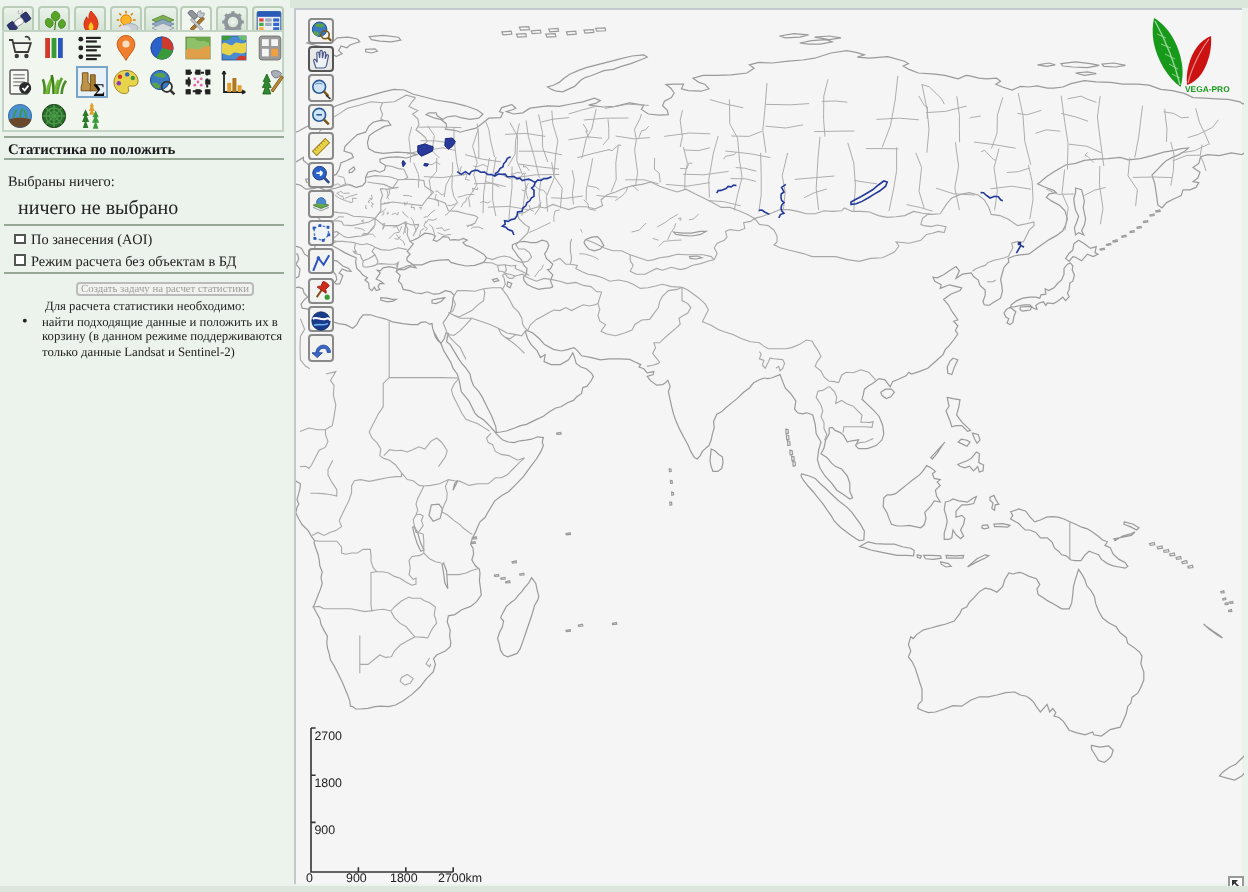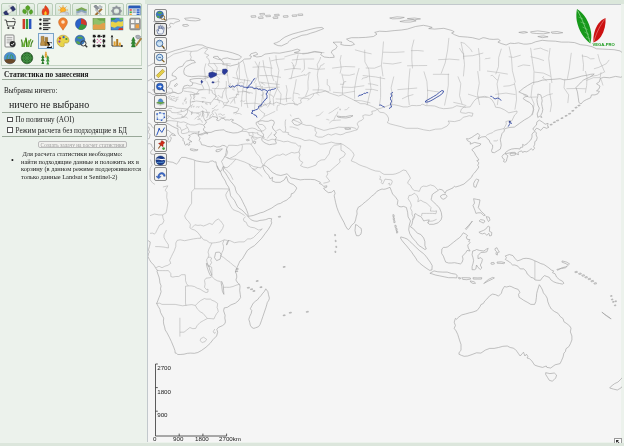--- a/index.html
+++ b/index.html
@@ -297,29 +297,29 @@
   </div>
 <div class="cell" style="left:37.5px;top:49.8px">
     <svg width="14" height="14" viewBox="0 0 14 14">
       <path d="M3.4 13 L4.4 10 L3 10 L4.2 7 L3.2 7 L4.8 3.6 L6.4 7 L5.4 7 L6.6 10 L5.2 10 L6.2 13Z" fill="#2a7a2a"></path>
       <path d="M8.4 13.4 L9.4 10.4 L8 10.4 L9.2 7.6 L8.2 7.6 L9.8 4.2 L11.4 7.6 L10.4 7.6 L11.6 10.4 L10.2 10.4 L11.2 13.4Z" fill="#3a9a3a"></path>
       <path d="M6.6 6.4 L7.3 4.5 L6.4 4.5 L7.4 2.3 L6.7 2.3 L7.9 0.3 L9.1 2.3 L8.4 2.3 L9.4 4.5 L8.5 4.5 L9.2 6.4Z" fill="#e0a030"></path>
     </svg>
   </div>
 <div style="position:absolute;left:0;top:0;width:145px;height:446px;font-family:'Liberation Serif',serif">
 <div style="position:absolute;left:2px;top:67.5px;width:140px;border-top:1px solid #98a898"></div>
-<div style="position:absolute;left:4px;top:70px;font-size:7.4px;font-weight:bold;color:#1a1a1a">Статистика по занесения</div>
+<div style="position:absolute;left:4px;top:70px;font-size:7.4px;font-weight:bold;color:#1a1a1a">Статистика по положить</div>
 <div style="position:absolute;left:2px;top:78.5px;width:140px;border-top:1px solid #98a898"></div>
 <div style="position:absolute;left:4px;top:86.5px;font-size:7.2px;color:#222">Выбраны ничего:</div>
 <div style="position:absolute;left:9px;top:99px;font-size:10px;color:#222">ничего не выбрано</div>
 <div style="position:absolute;left:2px;top:111.5px;width:140px;border-top:1px solid #98a898"></div>
 <div style="position:absolute;left:7px;top:116.5px;width:5.5px;height:5.5px;border:1px solid #555;background:#fff"></div>
-<div style="position:absolute;left:15.5px;top:116px;font-size:7.2px;color:#222">По полигону (AOI)</div>
+<div style="position:absolute;left:15.5px;top:116px;font-size:7.2px;color:#222">По занесения (AOI)</div>
 <div style="position:absolute;left:7px;top:127px;width:5.5px;height:5.5px;border:1px solid #555;background:#fff"></div>
-<div style="position:absolute;left:15.5px;top:126.5px;font-size:7.2px;color:#222">Режим расчета без подходящие в БД</div>
+<div style="position:absolute;left:15.5px;top:126.5px;font-size:7.2px;color:#222">Режим расчета без объектам в БД</div>
 <div style="position:absolute;left:2px;top:135.5px;width:140px;border-top:1px solid #98a898"></div>
 <div style="position:absolute;left:38px;top:140.5px;width:89px;height:7.5px;border:1px solid #bbb;border-radius:2px;background:#f1f1ee;color:#9d9d9d;font-size:5.4px;text-align:center;line-height:6.8px;white-space:nowrap;overflow:hidden">Создать задачу на расчет статистики</div>
 <div style="position:absolute;left:0;top:149.5px;width:145px;text-align:center;font-size:6.4px;color:#222">Для расчета статистики необходимо:</div>
 <div style="position:absolute;left:11px;top:156px;font-size:8px;color:#222">•</div>
 <div style="position:absolute;left:21px;top:157.5px;width:124px;font-size:6.4px;line-height:7.9px;color:#222">найти подходящие данные и положить их в корзину (в данном режиме поддерживаются только данные Landsat и Sentinel-2)</div>
 </div>
 <div class="map">
 <svg width="474" height="440" viewBox="0 0 474 440" style="position:absolute;left:0;top:0">
 <path d="M-3.3 86.3 L2 87.5 L4.9 89.6 L8.4 89.3 L11.3 88.7 L14.9 90.2 L20.1 89 L26 87.2 L30.1 88.7 L33.3 87.8 L34.8 86 L34.8 83.7 L36 81.1 L39.5 80.2 L41.9 81.1 L44.2 80.2 L44.8 77.8 L42.1 76.1 L41.9 74.6 L46 73.7 L51 73.4 L55.4 74 L60.6 72.3 L56.8 71.4 L50.4 71.1 L43.6 71.7 L39.5 71.1 L36.3 69.3 L35.7 66.4 L36.6 62.9 L38.9 61.1 L44.2 58.2 L47.4 57.6 L46 55.5 L42.1 55.2 L38.6 56.1 L36.3 58.2 L34.8 61.1 L30.7 62.3 L27.5 65.2 L24.5 68.2 L24 70.5 L27.8 71.7 L28.7 73.7 L24.8 75.5 L22.5 76.4 L21.6 79.6 L20.1 82.2 L15.7 84 L11 85.8 L10.2 83.4 L7.8 79.9 L6.1 77.2 L3.7 75.2 L3.7 73.7 L-1.9 77.2 L-7.7 77.5 L-11 73.7 L-12.1 68.7 L-9.8 65.5 L-4.8 62.9 L1.4 60.5 L6.6 57.6 L10.2 54.1 L14.3 51.1 L20.1 47.9 L27.5 45.3 L35.7 43.2 L43.6 40.9 L48.9 39.7 L54.2 40 L58.3 42 L64.2 43.5 L70 45 L78.8 46.4 L84.7 47.9 L90.6 50 L93.5 52 L91.4 54.1 L87 54.7 L82.3 53.8 L79.4 52.9 L75.3 53.5 L73.5 54.7 L70.6 52.9 L70 51.4 L66.5 51.4 L65 52.3 L69.4 54.1 L72.4 54.7 L75 56.7 L75.3 58.5 L74.7 59.6 L77.7 59.9 L80.6 60.5 L82.1 61.1 L84.1 60.5 L90 59.1 L92 57.6 L96.4 54.1 L102.3 53.8 L103.5 51.4 L101.7 50.8 L102.9 48.8 L107.9 47.3 L109.9 49.1 L107.9 50 L105.2 50.8 L108.8 52 L113.4 51.4 L117 49.1 L125.8 47.9 L131.6 48.2 L137.5 47 L143.4 45.9 L149.2 44.1 L152.2 45.3 L149.8 46.7 L146.3 47.6 L153.6 48.5 L159.5 48.2 L166.8 46.4 L173.9 47.6 L172.7 49.7 L176.2 52 L181.5 52.6 L186.2 52.3 L185.6 50 L183.3 47.9 L184.2 45.6 L187.7 43.8 L189.1 41.5 L187.4 39.1 L185 37.3 L188.8 37.1 L193.8 37.1 L192.7 39.4 L196.2 40.3 L202.6 40.6 L206.5 39.4 L204.4 37.1 L201.5 36.2 L198.5 34.1 L203.5 32.7 L210.3 32.7 L217.6 32.4 L225.5 31.5 L229 29.1 L226.7 27.4 L231.4 26.2 L238.1 26.5 L246.1 25.6 L253.4 25 L259.3 24.1 L267.5 21.5 L275.4 20.3 L280.1 21.2 L284.2 22.4 L280.7 23.6 L286.6 24.1 L295.9 23.3 L304.2 25.6 L306.2 26.8 L303.6 28 L306.5 29.7 L311.2 31.5 L319.4 32.1 L324.4 32.7 L331.1 34.4 L335 32.7 L337 32.9 L341.4 34.1 L345.2 34.4 L350.2 34.1 L352.3 35.6 L349.9 37.1 L353.2 38.5 L358.1 40 L362.2 38.2 L366.4 38.5 L370.5 37.9 L375.7 39.1 L379 39.1 L383.4 38.5 L387.5 36.8 L394.2 35.3 L400.1 35.9 L407.4 36.2 L413.3 37.1 L420.6 37.1 L426.5 37.6 L432.4 39.7 L438.2 40.3 L444.1 41.7 L448.5 43.8 L454.4 44.1 L460.2 44.4 L466.1 44.7 L472 45.9 L473.4 47 L477.8 44.7 L486.7 43.2 L495.5 44.7 L501.3 46.1 M498.4 65.2 L492.5 64.6 L486.7 66.4 L483.7 67.3 L481.4 68.4 L474.9 71.1 L472.9 72.3 L467.6 71.4 L461.7 72.8 L455.8 72.3 L452.3 73.4 L451.4 76.7 L448.5 78.7 L452 81.1 L450.9 84 L448.5 85.8 L451.4 86.3 L450 88.7 L447 89.9 L443.5 89.9 L442.6 92.8 L438.5 94.6 L435.3 96.3 L433 99 L430.9 97.5 L430.3 92.8 L429.4 86.9 L428 82.5 L430.9 79.6 L433.3 77 L435.3 75.2 L438.2 73.7 L441.5 72.3 L444.1 70.8 L446.2 69 L442.6 69.3 L439.1 70.2 L433.8 71.1 L428 72.8 L422.1 74.3 L416.2 74.9 L412.1 73.7 L406 74.3 L400.1 74.6 L394.2 75.2 L389.8 76.7 L384.8 77.5 L379.6 80.5 L375.2 83.4 L372.2 86 L370.8 86.9 L374 88.4 L378.7 90.2 L380.1 91.3 L376.6 91.9 L375.2 93.7 L378.1 95.7 L381.6 97.5 L384.5 100.4 L385.7 104.5 L384.8 107.5 L383.4 110.4 L380.4 112.7 L376.6 114.8 L371.6 118.3 L366.4 122.1 L362 122.4 L359 123 L356.1 124.2 L356.4 126 L354 128.6 L353.2 131.5 L352.3 134.8 L352.9 137.7 L353.2 140.6 L352.3 144.1 L349.3 145.9 L346.4 147.7 L344.1 147.4 L343.5 145.6 L344.6 142.7 L344.6 140 L342 137.7 L341.1 135 L338.8 133.3 L337.6 131.5 L333.2 132.1 L330 134.2 L331.7 130.4 L330 128.3 L326.7 130.4 L323.8 132.4 L320.6 133.9 L318.5 133.6 L319.4 135.6 L322.6 137.4 L322.1 139.2 L326.7 137.4 L330.3 138.3 L332.9 138.9 L332 140.3 L327.3 142.1 L323.8 144.7 L326.2 147.4 L327.9 150.6 L330 153.5 L330.9 155 L328.8 155.6 L330.9 157.9 L329.7 160.3 L330.9 162 L328.8 165 L326.5 167.9 L324.7 169.7 L323.5 172.3 L320 175.5 L315.9 179.1 L311.5 180.8 L307.7 182 L306.5 181.1 L305 182.9 L301.2 184.6 L298.3 185.8 L297.1 188.4 L295.6 186.4 L294.5 184.9 L291.5 184.3 L288.3 186.7 L286.3 187.9 L284.2 189.6 L283.6 192.6 L283 194.6 L285.7 197.2 L288.6 199.9 L291.5 203.1 L293.3 207.5 L293.9 211.9 L293 214.9 L290.1 217.8 L285.7 219.3 L281.3 219.3 L279.8 217.8 L281.3 214.9 L277.7 215.4 L275.7 216 L273.9 212.8 L272.2 211.3 L269.5 210.2 L268.1 208.7 L266.6 209 L266.6 211.9 L264.8 215.1 L264 219 L262.5 221.9 L265.4 223.7 L267.8 226.6 L269.8 228.3 L272.8 229.5 L275.7 233 L276.9 236.6 L276.9 240.7 L278.3 243.9 L276.9 244.5 L273.9 242.4 L270.4 240.1 L267.8 236.6 L264.5 233 L261.9 228.9 L260.7 224.8 L261.3 220.1 L262.5 216 L260.1 211.9 L259.6 207.2 L258.4 202.5 L255.5 201.4 L253.1 201.9 L250.8 201.4 L249.3 199.6 L249.9 195.5 L247.5 192 L244.6 189 L243.7 186.7 L242 182.3 L239 183.5 L237.6 184 L235.8 184.3 L234 184 L231.7 184.9 L228.8 186.4 L226.7 189 L223.8 191.1 L220.5 194.3 L217.6 196.7 L214.7 199 L212.9 200.8 L210.3 202.2 L208.8 205.8 L209.1 209 L208.2 211.9 L207.6 214.9 L206.5 217.8 L205.3 218.7 L203.2 220.7 L202.1 222.8 L200.6 224.5 L199.1 223.7 L197.4 220.7 L195.9 217.2 L194.1 214 L192.1 210.2 L190.3 206.3 L188.8 202.2 L187.7 197.8 L186.8 193.7 L186.2 190.8 L187.1 188.2 L185.9 185.2 L184.7 186.4 L183.3 187.3 L180.3 187.6 L177.1 185.2 L175.6 183.2 L178.6 182.3 L178.9 180.8 L175.6 181.4 L173.9 179.4 L171.5 178.5 L172.4 177.3 L169.8 176.1 L166.8 174.7 L162.4 174.4 L156.6 174.4 L152.2 174.9 L147.8 173.8 L142.8 172.9 L140.7 170.3 L139 168.8 L136 169.7 L132.8 170.5 L128.7 169.7 L124.3 167.3 L121.7 164.4 L118.4 161.5 L115.8 160.3 L114.6 160.6 L115.8 164.4 L117.6 167.3 L120.5 170.3 L122.2 173.8 L124.6 172.3 L124 175.8 L127.5 177.3 L132.2 177.3 L136.3 174.9 L138.4 171.4 L139.3 173.8 L140.1 176.7 L142.5 178.5 L145.1 179.4 L147.8 181.7 L148.7 183.2 L147.5 185.5 L145.4 188.2 L143.4 188.7 L142.8 191.7 L140.4 193.4 L138.7 195.2 L135.7 196.4 L132.5 198.4 L129.9 199 L126.9 200.8 L123.7 203.1 L119.3 205.2 L115.2 207.2 L112.3 207.8 L109.3 209 L105.2 210.5 L102.3 211 L100.2 211.3 L99.9 208.4 L98.8 205.5 L97.6 202.5 L96.1 199.6 L94.7 196.7 L93.2 193.7 L91.4 190.8 L88.8 187.9 L87.6 184.9 L87 182 L85 179.1 L82.9 176.7 L81.5 174.7 L79.7 171.7 L77.1 167.3 L75.3 165.9 L75.6 163.8 L76.2 161.7 L75 161.5 L74.1 164.4 L72.7 166.4 L71.2 165.6 L69.7 163.5 L68.8 160.6 L68.3 159.1 L68 156.8 L66.8 157.1 L64.7 155.9 L62.4 156.2 L60.9 157.3 L57.7 157.3 L53.3 156.8 L48.3 155.9 L44.5 154.4 L40.7 153.5 L37.2 152.4 L33.6 152.4 L31.9 154.4 L30.4 157.3 L28.4 159.1 L24.8 157.3 L21.3 156.8 L18.4 155.9 L17.8 153.5 L15.4 152.7 L11.9 151.8 L7.8 151.2 L5.5 149.4 L3.1 149.1 L2.5 147.1 L4.3 144.7 L5.8 143.6 L4 141.5 L3.4 139.4 L1.4 138.6 L-1.9 139.2 M73.5 156.5 L75.6 153.5 L77.4 150.6 L78.2 147.4 L78.5 144.1 L79.1 142.7 L77.4 140.9 L74.7 140.3 L71.8 141.8 L68.8 142.1 L65.6 140.9 L62.7 141.8 L59.8 141.5 L56.8 140.3 L53.6 139.7 L52.7 137.1 L51.2 135.6 L52.1 132.7 L50.1 130.9 L51.2 129.8 L54.2 129.8 L57.1 128.3 L60 128.9 L58.6 127.4 L63 127.4 L67.1 125.7 L71.8 125.1 L76.2 124.8 L77.4 126.2 L80.6 127.1 L85 128 L89.4 127.7 L93.8 126.2 L95.3 123.9 L93.8 122.1 L90.9 120.4 L87.9 118.6 L85 117.7 L83.5 116.3 L85.6 115.1 L83.5 114.2 L81.5 115.1 L79.1 114.8 L77.1 115.1 L76.2 113.6 L73.5 113.3 L71.8 114.8 L70.3 115.7 L68.6 115.1 L69.7 113 L67.4 111.9 L64.4 111.6 L62.4 113 L60.6 114.2 L58.6 115.1 L57.1 115.7 L58.6 116.9 L57.1 118.9 L55.6 120.7 L57.1 122.1 L55.4 123.9 L55.6 125.4 L58.6 127.4 L55.6 128 L54.2 128.6 L51.2 129.5 L49.2 128.9 L46.6 128.3 L43.6 128.9 L42.1 130.4 L40.7 130.1 L42.1 131.5 L40.7 133.6 L40.1 134.5 L42.4 135.6 L43.9 136.8 L41.9 136.8 L41 138.3 L41.9 139.7 L40.1 140.3 L39.2 138.6 L38 140.3 L36.6 139.2 L36.3 136.5 L34.5 135 L35.7 133.9 L33.3 132.4 L31.9 130.6 L30.4 129.2 L29.8 126.2 L30.1 123.9 L27.2 122.7 L24.3 121.3 L21.3 119.5 L18.4 118 L15.7 116 L13.7 116.6 L13.1 114.5 L11.3 114.2 L9.6 115.1 L9 116.6 L9.6 117.7 L9.3 119.2 L13.1 120.7 L14.6 123.6 L17.5 125.1 L20.4 125.4 L23.4 128 L26.3 129.2 L27.5 130.6 L25.4 130.4 L23.1 129.5 L21.6 131.5 L23.4 132.7 L22.8 134.5 L21.9 136.8 L20.1 137.1 L19.3 136.2 L20.4 134.8 L19.9 132.4 L18.7 130.9 L16.6 130.4 L14.3 128.6 L13.1 127.1 L10.2 126.5 L7.2 123.9 L4.3 122.1 L2.8 119.2 L0.8 118.3 L-2.2 118 M9.6 136.8 L12.5 136.5 L15.4 136.8 L18.7 135.9 L17.8 138 L17.5 140 L14.6 139.4 L11 138 L9.6 136.8 Z M42.4 143.8 L45.4 144.1 L48.3 144.7 L50.1 144.7 L48.6 145.6 L45.7 145.9 L42.4 145 L42.4 143.8 Z M68 145 L70.9 144.4 L74.4 143.8 L72.7 145.6 L70 146.8 L68 146.5 L68 145 Z M0.2 127.4 L2 129.5 L1.4 133.3 L-0.4 134.2 L-1.9 133.3 L-2.2 130.1 L-2.7 128 L0.2 127.4 Z M0.8 122.1 L1.4 124.5 L0.2 126.8 L-1.6 125.7 L-1.6 123.3 L-0.4 121.8 L0.8 122.1 Z M4.9 84.6 L7.8 84.3 L9 85.5 L6.9 86.6 L5.2 86 L4.9 84.6 Z M26.6 80.2 L28.9 78.4 L29.5 79.6 L28.1 81.1 L26.6 81.4 L26.6 80.2 Z M5.5 16.5 L9.9 14.5 L14.3 14.2 L19 15.3 L20.7 13.9 L26 13.6 L30.7 14.5 L31.9 15.9 L27.2 17.4 L25.4 18.9 L22.5 18 L21.3 20.3 L23.1 21.8 L20.1 23.3 L17.2 21.2 L13.7 19.7 L12.5 18.3 L9.6 17.7 L6.6 16.8 L5.5 16.5 Z M36.6 13.3 L43.6 12.7 L51.2 13.6 L52.4 15 L47.7 15.9 L41.9 15.6 L37.7 14.8 L36.6 13.3 Z M34.8 19.7 L39.5 19.4 L40.7 20.6 L37.7 21.5 L34.8 20.9 L34.8 19.7 Z M102.9 10.9 L107.6 10.6 L107.9 12.1 L103.5 12.4 L102.9 10.9 Z M110.2 12.1 L114.9 11.8 L115.2 13.3 L110.8 13.6 L110.2 12.1 Z M117.6 10.4 L122.2 10.1 L122.5 11.5 L118.1 11.8 L117.6 10.4 Z M126.4 9.5 L131 9.2 L131.3 10.6 L126.9 10.9 L126.4 9.5 Z M135.2 10.9 L139.9 10.6 L140.1 12.1 L135.7 12.4 L135.2 10.9 Z M144 10.1 L148.7 9.8 L148.9 11.2 L144.5 11.5 L144 10.1 Z M149.8 9.2 L154.5 8.9 L154.8 10.4 L150.4 10.6 L149.8 9.2 Z M111.7 8.6 L116.4 8.3 L116.7 9.8 L112.3 10.1 L111.7 8.6 Z M124.9 12.1 L129.6 11.8 L129.9 13.3 L125.5 13.6 L124.9 12.1 Z M130.2 40.6 L133.4 40.9 L136 39.7 L139.3 38.2 L141 36.5 L142.5 35 L144.5 33.8 L147.5 32.9 L151 31.5 L153.9 30.3 L158.6 29.7 L162.7 28.2 L167.4 26.8 L172.1 25 L175.6 23.6 L173.9 22.4 L168 23 L162.1 24.4 L156.3 25.9 L150.4 27.4 L145.1 28.8 L141 30.3 L136.9 32.1 L134 34.1 L131.6 36.2 L128.7 37.6 L125.8 38.5 L127.8 39.7 L130.2 40.6 Z M251.9 16.5 L257.8 15.3 L265.1 14.8 L268.1 15.9 L262.2 17.1 L256.3 17.1 L251.9 16.5 Z M241.7 13 L249 11.8 L256.3 12.4 L251.9 13.6 L244.6 13.9 L241.7 13 Z M259.3 13.6 L266.6 13 L272.5 13.9 L266.6 14.8 L259.3 13.6 Z M370.8 27.4 L376.6 26.5 L379.6 27.4 L375.2 28.2 L370.8 27.4 Z M382.5 26.8 L389.8 25.9 L397.2 26.8 L401.6 27.7 L395.7 28.8 L388.4 28.5 L383.4 28 L382.5 26.8 Z M403 27.1 L408.9 26.5 L414.8 27.7 L409.8 28.5 L403.9 28.2 L403 27.1 Z M389.8 31.5 L395.7 30.9 L400.1 31.8 L394.2 32.7 L389.8 31.5 Z M389.8 89 L392.8 89.9 L393.6 92.8 L394.2 95.7 L393.6 98.7 L394.2 101.6 L394.8 104.5 L394.2 107.5 L392.8 110.4 L393.9 112.5 L391.3 111.3 L389.8 112.5 L389.2 108.9 L390.4 106 L391.3 103.1 L389.8 100.1 L389.2 97.2 L388.9 94.3 L389.8 91.3 L389.8 89 Z M384.8 124.2 L386.6 121.6 L388.4 120.1 L388.9 116.9 L391.3 115.1 L394.2 116.9 L397.2 119.2 L400.1 118.3 L399.5 121.3 L401 122.1 L398.6 123.3 L395.7 122.1 L392.8 125.4 L389.8 123.6 L388.4 123.3 L386.6 125.7 L384.8 124.2 Z M357.6 147.4 L360.5 145.3 L363.4 144.1 L366.9 143.6 L369.9 143.6 L371.9 144.1 L372.5 142.4 L374.9 142.1 L374.6 139.4 L376.3 140.3 L379 138.9 L381 136.5 L382.8 135 L384 132.1 L384 129.2 L385.7 127.1 L387.2 126.5 L388.4 128 L388.1 129.8 L389.2 132.7 L388.4 135.6 L386.9 136.5 L386.6 139.7 L385.7 141.5 L386.6 143.3 L384.8 145.3 L383.4 143.6 L381.6 145 L380.4 145.9 L378.7 146.8 L375.7 146.5 L374.9 147.7 L373.7 145.9 L371.6 146.5 L369.9 147.7 L370.5 149.7 L368.7 149.1 L366.9 147.4 L364 147.4 L361.1 148 L358.7 148.5 L357.3 148.5 L357.6 147.4 Z M362.2 148.5 L365.2 148.3 L367.8 148.3 L367.2 150 L364.9 150.3 L363.1 150.6 L362 149.7 L362.2 148.5 Z M355.2 149.7 L356.7 148.8 L357.8 149.1 L359.9 150.9 L359 153.2 L358.4 156.2 L357 157.3 L355.5 156.5 L356.4 154.4 L354.9 153.5 L354 151.5 L355.2 149.7 Z M402 119.5 L404.1 119.1 L404.2 119.8 L402.2 120.1 L402 119.5 Z M405.2 117.2 L407.3 116.7 L407.4 117.4 L405.4 117.7 L405.2 117.2 Z M408.5 115.4 L410.5 114.9 L410.7 115.7 L408.6 116 L408.5 115.4 Z M412.9 113 L414.9 112.6 L415.1 113.3 L413 113.6 L412.9 113 Z M417 110.7 L419 110.3 L419.2 111 L417.1 111.3 L417 110.7 Z M420.5 108.6 L422.5 108.2 L422.7 108.9 L420.6 109.2 L420.5 108.6 Z M423.7 105.7 L425.8 105.3 L425.9 106 L423.9 106.3 L423.7 105.7 Z M426.9 102.5 L429 102 L429.1 102.8 L427.1 103.1 L426.9 102.5 Z M429.9 100.4 L431.9 100 L432.1 100.7 L430 101 L429.9 100.4 Z M328.5 174.1 L330.9 174.9 L329.1 178.8 L327.9 182.3 L325.9 181.7 L325.6 178.5 L327 175.5 L328.5 174.1 Z M294.8 189.6 L297.7 189.6 L299.2 191.1 L297.4 193.4 L295.1 194.3 L293 192.8 L292.4 191.1 L294.8 189.6 Z M325.6 193.7 L328.5 194.3 L332 194.9 L331.4 198.4 L330.3 202.5 L333.2 206.3 L337.3 210.2 L335.8 210.7 L332.9 207.8 L330 207.8 L327.9 208.4 L327 205.5 L325 200.5 L326.5 198.1 L325.6 193.7 Z M331.7 226.9 L335.5 225.4 L337.6 224.2 L340.2 221 L341.7 221.9 L341.4 226.3 L343.8 227.5 L343.5 230.4 L341.7 231 L340.8 228.3 L338.8 230.4 L336.7 228.1 L334.4 228.9 L332 228.1 L330.9 227.2 L331.7 226.9 Z M317.4 223.7 L320.3 220.7 L323.2 217.5 L324.4 216 L322.9 218.1 L320.6 221.6 L318.2 224.5 L317.4 223.7 Z M332.6 214.6 L335.5 215.1 L337 216 L335.5 218.1 L333.5 217.2 L331.1 216 L332.6 214.6 Z M338.2 211.6 L341.1 212.2 L342 215.1 L340.5 216.6 L339.4 214.6 L338.2 211.6 Z M293.9 243.9 L293.6 248.3 L295.4 251.2 L296.5 254.2 L297.7 257.1 L300.6 258 L303.6 258 L306.5 257.7 L309.4 258.3 L312.4 258.9 L314.1 257.4 L315 254.2 L314.4 251.2 L317.7 247.7 L319.1 245.4 L322.1 246 L320.3 243 L319.7 240.1 L322.1 237.7 L320.6 236 L322.1 234.8 L319.1 234.2 L318.2 231.9 L319.7 230.7 L317.4 228.9 L315.3 227.8 L313.3 230.7 L311.5 232.7 L308.6 234.8 L305.6 237.2 L302.7 239.5 L299.8 241.8 L297.7 242.4 L295.6 242.4 L293.9 243.9 Z M252.8 231.9 L256.6 233 L259.6 234.2 L261.9 236.6 L264.5 238.9 L267.8 242.1 L271.3 245.4 L275.1 248.3 L278 251.2 L280.1 254.2 L282.2 257.1 L284.2 260.6 L283.9 265 L281.6 265.3 L280.1 264.4 L278 263 L275.1 260.9 L272.2 258.6 L269.2 255.6 L267.5 252.7 L265.4 249.8 L263.4 246.8 L261 243.9 L258.7 241 L256 238 L253.7 235.1 L252.5 233 L252.8 231.9 Z M281.9 268.3 L286 265.9 L289.8 266.8 L294.8 267.1 L299.2 267.1 L303.6 268.5 L307.4 269.1 L309.1 270.3 L308.8 272.9 L305 272.7 L300.6 272.7 L296.2 271.8 L291.8 270.9 L287.4 270 L283.9 268.8 L281.9 268.3 Z M310.6 272.4 L312.7 272.9 L312.1 274.1 L310.6 273.5 L310.6 272.4 Z M313.8 272.7 L317.9 272.7 L322.3 272.9 L322.6 274.1 L318.8 274.7 L314.7 274.4 L313.8 272.7 Z M325 272.7 L329.7 272.9 L333.8 272.7 L333.5 274.1 L329.1 274.1 L325.3 274.1 L325 272.7 Z M322.3 275.9 L326.2 276.8 L327.6 278.2 L325 278.5 L322.6 277.1 L322.3 275.9 Z M335.8 278.5 L339.9 276.2 L344.4 274.1 L346.4 272.9 L344.6 272.4 L340.5 274.4 L337 277.3 L335.8 278.5 Z M324.7 246 L327 245.4 L328.5 244.5 L331.4 245.4 L335.8 246 L338.8 243.9 L340.2 243.3 L338.8 246.8 L335.8 247.4 L332.9 247.4 L330 250.6 L330 253.6 L332.9 252.7 L334.4 254.2 L333.8 257.1 L332.3 260 L333.8 263 L332.3 264.4 L330 262.4 L328.5 260 L327.9 263.9 L326.5 264.7 L324.1 264.7 L324.1 261.5 L325 258.6 L325.6 255.6 L325 252.7 L324.1 249.8 L324.7 246 Z M347 243.6 L349 242.7 L349.9 244.8 L351.4 247.1 L349.6 247.4 L349.3 250.1 L347.9 249.2 L348.5 246.5 L347 245.1 L347 243.6 Z M349 257.1 L353.4 256.8 L357 257.7 L355.8 258.6 L352 258.3 L349.3 258.3 L349 257.1 Z M343.2 257.7 L345.8 257.4 L346.4 258.9 L344.1 259.4 L342.9 258.9 L343.2 257.7 Z M357.3 250.9 L361.4 249.5 L364.9 250.6 L366.9 253.3 L369.3 255.9 L372.2 255 L375.2 253.6 L378.1 253.3 L381 253.6 L384 254.5 L386.9 255.9 L389.8 257.1 L392.8 258.6 L395.7 259.4 L398 260.9 L401 263 L403.3 265 L405.7 265.9 L404.5 267.7 L407.1 268.8 L408.6 272.1 L411.5 274.7 L414.5 276.2 L415.9 278.2 L414.5 279.1 L411.5 278.5 L408.6 277.9 L405.7 276.8 L402.7 274.7 L401.3 272.4 L398.9 271.5 L396.6 270.6 L394.5 272.4 L392.5 275.3 L389.8 275.3 L387.5 275 L385.1 272.9 L382.8 272.4 L381.3 270.6 L379.3 269.1 L378.1 266.2 L375.7 263.9 L372.2 263.9 L369.9 261.2 L366.9 260 L364.6 260 L362.8 258.3 L361.4 256.8 L358.7 255.3 L357.3 254.5 L358.4 252.7 L357.3 250.9 Z M408.9 264.4 L413.3 263.6 L417.7 262.7 L419.5 260.9 L417.7 261.8 L413.3 263 L409.5 265.3 L408.9 264.4 Z M414.2 255.9 L418.6 257.1 L421.5 258.9 L420.3 260 L417.1 258.3 L413.9 257.1 L414.2 255.9 Z M426.8 266.8 L429.1 266.2 L429.4 267.4 L427.1 267.7 L426.8 266.8 Z M430.6 268.5 L433 268 L433.3 269.1 L430.9 269.4 L430.6 268.5 Z M433.8 270.3 L436.2 269.7 L436.5 270.9 L434.1 271.2 L433.8 270.3 Z M436.8 272.1 L439.1 271.5 L439.4 272.7 L437.1 272.9 L436.8 272.1 Z M440 273.8 L442.3 273.2 L442.6 274.4 L440.3 274.7 L440 273.8 Z M442.9 275.9 L445.3 275.3 L445.6 276.5 L443.2 276.8 L442.9 275.9 Z M445.9 278.2 L448.2 277.6 L448.5 278.8 L446.2 279.1 L445.9 278.2 Z M454.4 307.6 L458.5 310.5 L462 312.8 L463.2 314 L460.8 312.6 L456.7 309.6 L453.8 307 L454.4 307.6 Z M463.3 294.4 L464.8 293.9 L464.9 294.8 L463.5 295 L463.3 294.4 Z M462.4 290.8 L463.9 290.4 L464.1 291.3 L462.6 291.4 L462.4 290.8 Z M464.5 296.7 L466 296.3 L466.1 297.2 L464.6 297.3 L464.5 296.7 Z M466.3 300.2 L467.7 299.8 L467.9 300.7 L466.4 300.8 L466.3 300.2 Z M466.8 296.1 L468.3 295.7 L468.5 296.6 L467 296.7 L466.8 296.1 Z M391.3 279.7 L389.5 285.3 L388.7 288.5 L388.4 292.3 L387.8 296.7 L386.6 299.4 L382.8 299.4 L379.9 297.6 L375.5 295.2 L374 294.1 L371.1 292.3 L370.5 289.4 L371.9 287.3 L370.2 284.4 L366.6 283.2 L363.1 281.5 L361.7 281.2 L358.4 282 L356.4 281.5 L354.3 285 L353.4 288.2 L350.5 291.1 L347.6 289.7 L344.6 289.1 L341.7 290.8 L338.8 294.1 L336.7 296.1 L335.3 298.5 L332.9 299.6 L332 301.7 L329.1 305.5 L325 307 L321.2 307.9 L317.4 309 L313.8 309.9 L310.3 312.3 L308.6 314.3 L307.4 313.4 L306.2 317.2 L307.4 320.5 L306.2 323.4 L308 325.8 L309.7 329.3 L310.6 332.2 L311.8 336 L313 339.5 L313 342.5 L313 345.4 L311.2 347.2 L310.9 349.2 L313.5 350.4 L316.2 351.3 L319.7 351 L324.1 349.5 L328.5 347.8 L332.9 348.1 L337.3 345.1 L341.7 343.4 L346.1 343.4 L350.5 342.5 L354.9 341.3 L359.3 341 L362.2 342.5 L365.2 343.1 L367.2 344.5 L369 346.3 L370.2 348.3 L372.2 351 L374 348.9 L375.5 347.2 L376.9 351 L378.4 349.2 L379.9 351.3 L379 353 L381.3 353.6 L383.7 355.7 L386.6 360.1 L390.1 361.3 L394.5 362.4 L398.3 361 L398.9 362.4 L402.7 363 L407.1 359.8 L412.1 358.6 L413.6 355.4 L415.1 351.9 L415.9 348.1 L417.4 346.6 L418 343.7 L420.9 341.6 L422.4 338.7 L423.9 334.9 L423.9 331 L422.4 326.9 L423 323.1 L421.8 321.1 L418.9 318.7 L415.9 316.7 L415.1 313.7 L412.1 311.4 L410.1 308.4 L406.3 306.4 L403.3 304 L401.3 300.5 L399.8 296.7 L399.2 293.2 L397.5 290.3 L395.4 287.9 L394.5 285 L393.1 282.3 L391.3 279.7 Z M397.7 367.7 L401.9 368.6 L406.3 368 L408.6 370.1 L407.7 373 L406.3 374.5 L404.2 376.2 L401.3 375.3 L399.5 372.4 L397.7 369.5 L397.7 367.7 Z M480.2 349.2 L483.4 351.9 L486.1 355.1 L489.3 358.3 L492.8 359.8 L496.3 358.9 L496.9 361.3 L495.2 363.3 L492.5 364.2 L489.3 366.2 L487.2 369.5 L484.6 368.9 L481.4 367.1 L480.2 367.4 M479.9 367.4 L476.1 370.6 L473.2 373.9 L469.9 377.1 L466.7 378.6 L463.2 381.2 L461.7 383 L465.5 384.1 L469.3 385 L472.9 383 L475.8 379.7 L478.4 376.8 L480.5 375.9 L479.9 377.1 L481.7 374.2 L484.3 371.2 L484.9 369.2 M207.6 219.5 L209.4 220.4 L211.4 222.2 L213.2 223.4 L213.5 226.3 L212.9 229.2 L210.9 230.7 L208.5 230.7 L207.6 228.3 L207 225.4 L207.6 219.5 Z M117.8 283.8 L119.9 286.7 L120.5 289.7 L121.4 293.2 L120.8 295.2 L119.3 297.6 L118.7 299.9 L117.8 302.9 L116.4 307 L114.9 311.4 L113.4 315.8 L112 319.6 L110.5 321.7 L107.6 322.8 L105.8 323.4 L103.8 322.5 L102.3 320.2 L101.7 317.2 L100.8 314.3 L101.7 311.4 L103.2 308.4 L103.8 305.5 L102.3 303.8 L103.8 300.8 L105.2 298.2 L107.6 296.1 L109.6 294.7 L111.4 292.3 L112.9 290.8 L114.3 288.8 L116.4 286.4 L117.8 283.8 Z M99.2 282.6 L101.3 282.2 L101.4 283.1 L99.4 283.2 L99.2 282.6 Z M102.4 284.1 L104.5 283.7 L104.6 284.5 L102.6 284.7 L102.4 284.1 Z M104.8 285.9 L106.8 285.4 L107 286.3 L104.9 286.4 L104.8 285.9 Z M87.5 266.2 L89.5 265.8 L89.7 266.6 L87.6 266.8 L87.5 266.2 Z M88.1 263.9 L90.1 263.4 L90.3 264.3 L88.2 264.4 L88.1 263.9 Z M130.3 211.6 L132.4 211.2 L132.5 212.1 L130.5 212.2 L130.3 211.6 Z M135 261.8 L137.1 261.4 L137.2 262.2 L135.2 262.4 L135 261.8 Z M141.2 307.6 L143.2 307.1 L143.4 308 L141.3 308.2 L141.2 307.6 Z M135 310.2 L137.1 309.8 L137.2 310.6 L135.2 310.8 L135 310.2 Z M158.2 306.7 L160.2 306.2 L160.4 307.1 L158.3 307.3 L158.2 306.7 Z M108 275.9 L110.1 275.4 L110.2 276.3 L108.2 276.5 L108 275.9 Z M111.8 282 L113.9 281.6 L114 282.5 L112 282.6 L111.8 282 Z M244.9 209.6 L246.1 209.9 L246.2 211.6 L245 211.9 L244.9 209.6 Z M245.2 212.5 L246.4 212.8 L246.5 214.6 L245.3 214.9 L245.2 212.5 Z M245.8 215.4 L246.9 215.7 L247.1 217.5 L245.9 217.8 L245.8 215.4 Z M246.9 220.1 L248.1 220.4 L248.3 222.2 L247.1 222.5 L246.9 220.1 Z M247.8 223.1 L249 223.4 L249.1 225.1 L248 225.4 L247.8 223.1 Z M248.4 225.7 L249.6 226 L249.7 227.8 L248.6 228.1 L248.4 225.7 Z M187.2 235.2 L188.1 235.4 L188.2 236.6 L187.3 236.7 L187.2 235.2 Z M187.8 241.1 L188.7 241.3 L188.8 242.4 L187.9 242.6 L187.8 241.1 Z M186.6 229.4 L187.5 229.5 L187.6 230.7 L186.7 230.8 L186.6 229.4 Z M186.9 246.1 L187.8 246.2 L187.9 247.4 L187 247.6 L186.9 246.1 Z M68.8 160.6 L70.9 164.4 L72.7 167.3 L73.8 170.3 L75.6 173.2 L77.4 176.1 L78.5 179.1 L80.6 182 L81.5 184.9 L82.1 187.9 L82.6 190.8 L85 193.7 L86.5 195.5 L87.9 198.4 L89.4 201.4 L90.9 203.1 L93.8 204.9 L96.7 207.8 L99.1 210.5 L100.2 211.9 L103.2 214.9 L106.1 216 L109 216.3 L112 215.4 L114.9 215.1 L117.8 214.6 L120.8 213.4 L123.7 213.7 L123.1 216 L123.7 217.8 L122.5 220.7 L120.2 224.5 L117.3 228.3 L113.7 233.3 L110.2 236.9 L106.4 240.7 L102.9 242.7 L99.4 245.4 L96.1 250.9 L94.4 253.9 L92 255.9 L90.9 258.3 L89.7 261.2 L88.2 264.1 L87.3 267.1 L88.5 269.1 L88.8 272.1 L87.9 275 L89.7 277.9 L91.7 279.7 L92 281.7 L91.7 285.3 L92.3 289.7 L92.6 292.6 L90.3 295.8 L87.3 298.2 L82.9 299.9 L79.4 302.3 L76.2 302.9 L75.6 305.8 L77.1 310.2 L76.8 313.1 L77.4 316.1 L77.1 318.4 L74.7 320.5 L70.3 322.5 L68.8 324.3 L69.7 327.2 L68.6 331 L65 334.6 L62.1 338.4 L58 342.2 L53.6 345.4 L49.8 347.5 L46.3 348.3 L42.4 348.1 L39.5 348.3 L36 349.2 L32.2 349.5 L29.8 349.5 L28.4 348.3 L27.2 348.1 L26.9 345.4 L25.7 342.2 L23.4 336.6 L21.3 332.2 L19 327.8 L17.2 324.9 L16.6 321.9 L15.7 319 L15.4 316.1 L15.7 313.1 L14 310.2 L12.5 307.3 L11.9 304.3 L10.2 301.4 L8.7 298.5 L9.9 295.5 L11 292.6 L12.2 289.7 L13.1 286.7 L12.5 283.8 L13.1 280.9 L11.9 277.9 L11.6 275 L11 272.1 L9.9 269.1 L9 266.2 L9.3 265.3 L7.8 263.3 L6.1 260.3 L3.1 257.4 L1.4 254.5 L-0.1 251.5 L0.5 248.6 L1.4 247.1 L0.5 244.8 L1.4 241.6 L2 239.2 L2.2 236.9 L0.2 235.7 L-1.6 234.8" fill="none" stroke="#9a9a9a" stroke-width="0.6"></path>
 <path d="M108.2 117.4 L111.4 116 L114.3 115.7 L117.3 116.3 L120.2 116.3 L123.1 115.1 L125.5 115.7 L126.4 117.7 L125.2 120.7 L124.3 121.8 L125.2 124.2 L128.4 127.1 L127.2 129.5 L125.8 129.8 L128.4 132.4 L127.2 135.3 L128.4 138.3 L127.2 138.9 L124.3 139.2 L121.4 139.7 L118.4 138.6 L115.5 137.1 L114 135.3 L113.7 133.6 L115.2 132.1 L115.5 129.2 L114 127.7 L112.6 124.8 L111.1 123.3 L109.6 121 L108.2 119.2 L108.2 117.4 Z M144.8 114.8 L147.8 113.6 L150.7 113.3 L152.2 114.8 L153.9 117.7 L152.2 119.5 L149.2 120.4 L146.3 119.5 L144.8 117.7 L144 116.3 L144.8 114.8 Z M188.8 111 L193.2 111.6 L197.7 111.6 L202.1 110.7 L205 110.7 L202.3 112.2 L197.9 113 L193.5 112.7 L190 112.2 L188.8 111 Z M196.8 123.3 L200.6 123 L202.9 123.9 L200 124.5 L197.1 124.2 L196.8 123.3 Z M105.8 135.9 L107.9 136.8 L107 138.9 L105.5 138 L105.8 135.9 Z M98.2 134.8 L100.5 134.2 L101.4 135.3 L99.1 135.9 L98.2 134.8 Z M67.7 247.4 L71.5 247.1 L73.2 249.5 L72.1 254.2 L68.6 255.6 L66.5 252.7 L67.7 247.4 Z M59.2 258.3 L60.9 261.5 L62.1 265.9 L63.9 270 L62.4 270.6 L60.6 266.8 L59.2 262.4 L58.3 258.6 L59.2 258.3 Z M73.8 276.5 L75.3 280.6 L75.6 285.3 L75.9 289.4 L74.4 286.4 L73.8 281.5 L73 277.1 L73.8 276.5 Z M78.5 240.1 L80 237.2 L80.9 235.1 L79.4 236.6 L78.5 240.1 Z" fill="none" stroke="#9a9a9a" stroke-width="0.6"></path>

